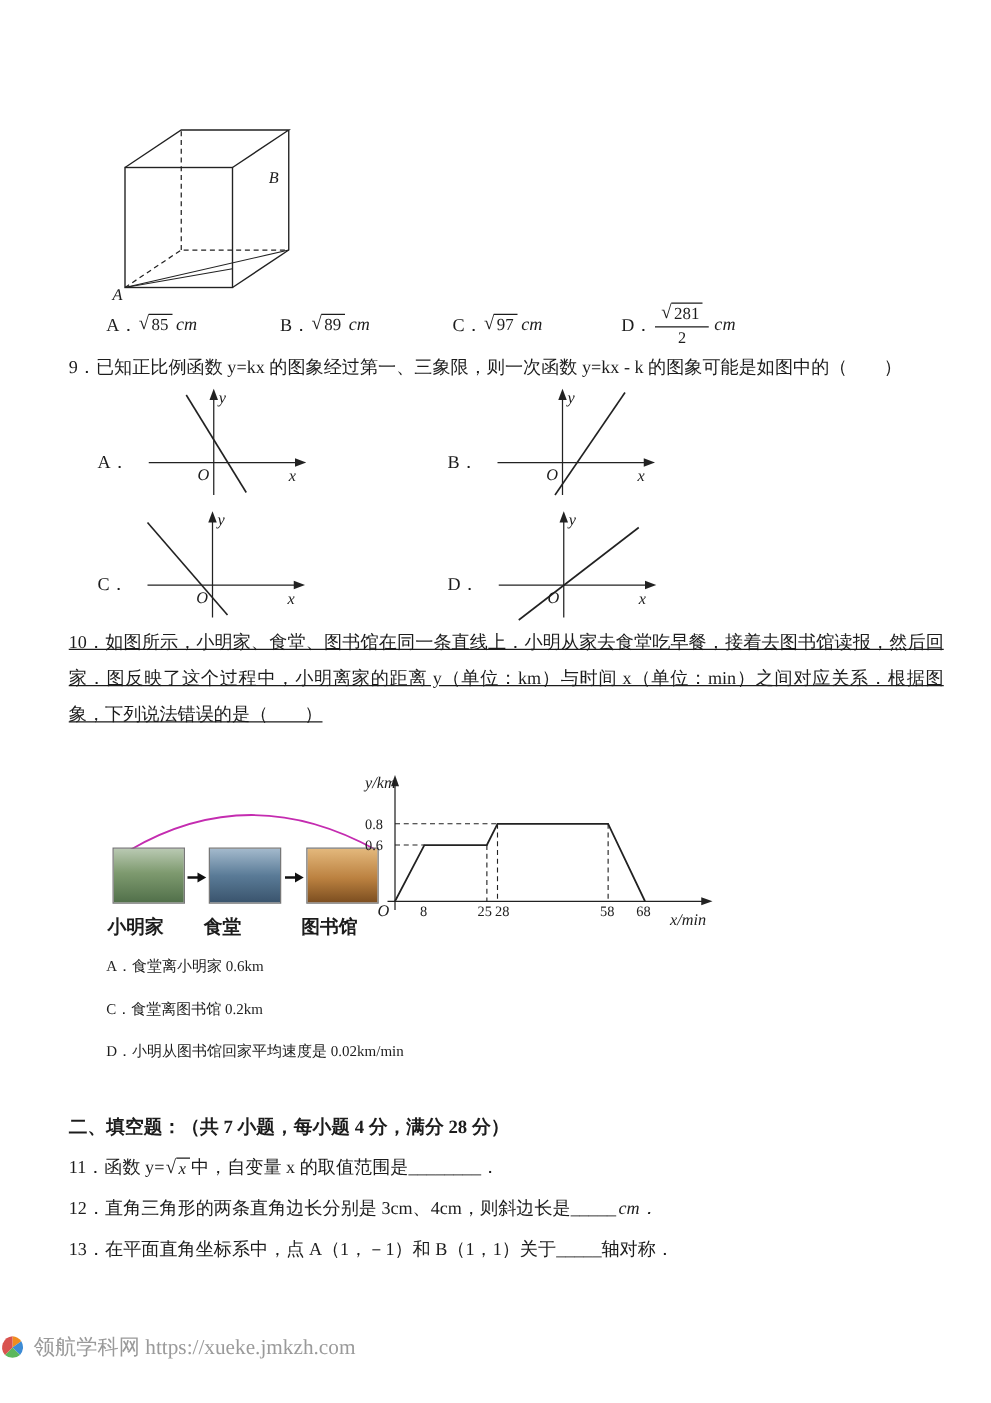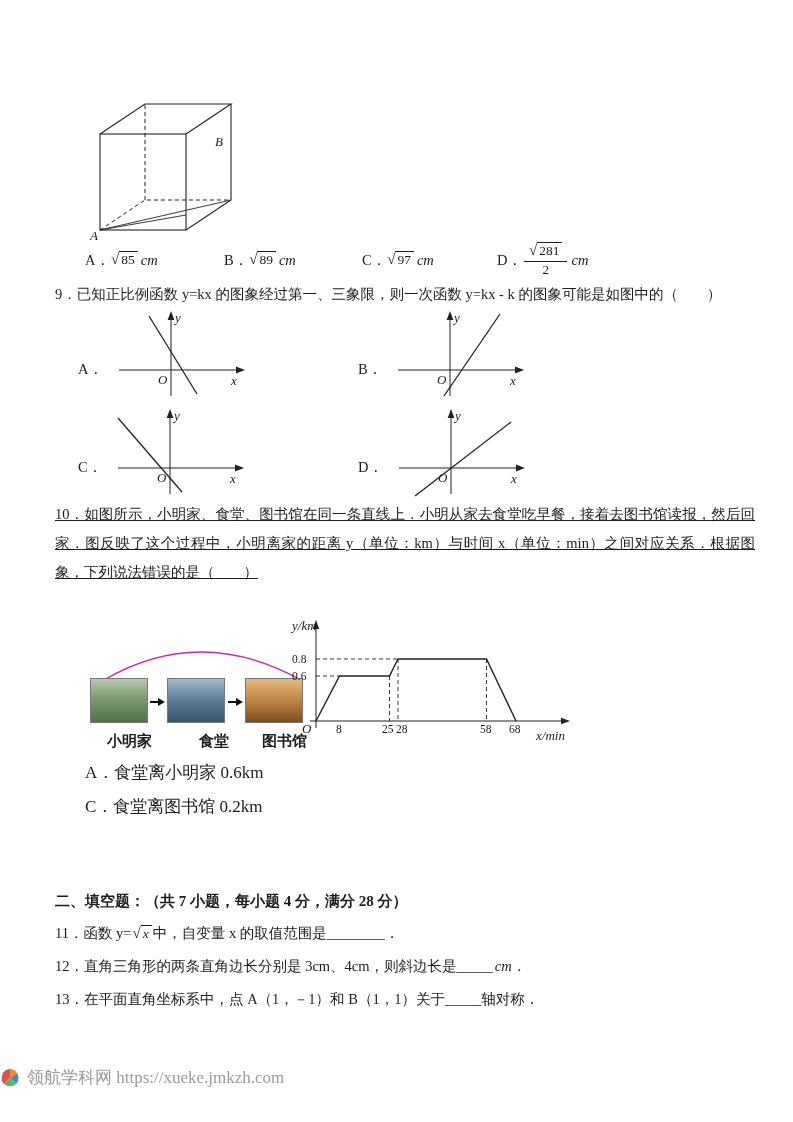--- a/index.html
+++ b/index.html
@@ -28,23 +28,23 @@
   .graph-cell { position:absolute; display:flex; align-items:flex-end; gap:10px; }
   .graph-label { font-size:14.5px; padding-bottom:24px; }
   .svg-var { font-style:italic; font-size:13px; font-family:"Liberation Serif","DejaVu Serif",serif; fill:#1c1c1c; }
   .svg-num { font-size:11.5px; font-family:"Liberation Serif","DejaVu Serif",serif; fill:#1c1c1c; }
 
   
   .photo { position:absolute; width:58px; height:45px; border:1px solid #777; }
   .photo-home    { background:linear-gradient(180deg,#b9c9b2 0%,#7e9a6f 45%,#51704a 100%); }
   .photo-canteen { background:linear-gradient(180deg,#a3b9cc 0%,#5a7b97 50%,#3a546d 100%); }
   .photo-library { background:linear-gradient(180deg,#e3b87c 0%,#bb8140 55%,#7c4e20 100%); }
-  .place-label { position:absolute; width:66px; text-align:right; font-weight:700; font-size:15px; }
-
-  .q10-options { position:absolute; left:85px; top:756px; font-size:17px; }
+  .place-label { position:absolute; width:66px; text-align:left; font-weight:700; font-size:15px; }
+
+  .q10-options { position:absolute; left:85px; top:756px; font-size:12px; }
   .q10-options > div { height:34px; line-height:34px; }
 
   .section-title { position:absolute; left:55px; top:892px; font-size:15px; font-weight:700; }
   .fill-q { position:absolute; left:55px; font-size:14.5px; }
 
   .footer { position:absolute; left:0; right:0; top:1066px; display:flex; justify-content:flex-start; align-items:center; gap:7px; color:#9a9a9a; font-size:17px; }
   .footer a { color:#9a9a9a; text-decoration:none; }
 </style>
 </head>
 <body>
@@ -208,20 +208,21 @@
     <text class="svg-num" x="50" y="117">8</text>
     <text class="svg-num" x="96" y="117">25</text>
     <text class="svg-num" x="110" y="117">28</text>
     <text class="svg-num" x="194" y="117">58</text>
     <text class="svg-num" x="223" y="117">68</text>
   </svg>
 
   <div class="q10-options">
     <div>A．食堂离小明家 0.6km</div>
     <div>C．食堂离图书馆 0.2km</div>
+    <div>D．小明从图书馆回家平均速度是 0.02km/min</div>
   </div>
 
   <div class="section-title">二、填空题：（共 7 小题，每小题 4 分，满分 28 分）</div>
 
   <div class="fill-q" style="top:924px;">
     <span>11．函数 y=</span><span class="sqrt">
         <span class="sign">√</span>
         <span class="rad" style="font-style:italic;">x</span>
       </span><span>中，自变量 x 的取值范围是</span><span>________</span><span>．</span>
   </div>

